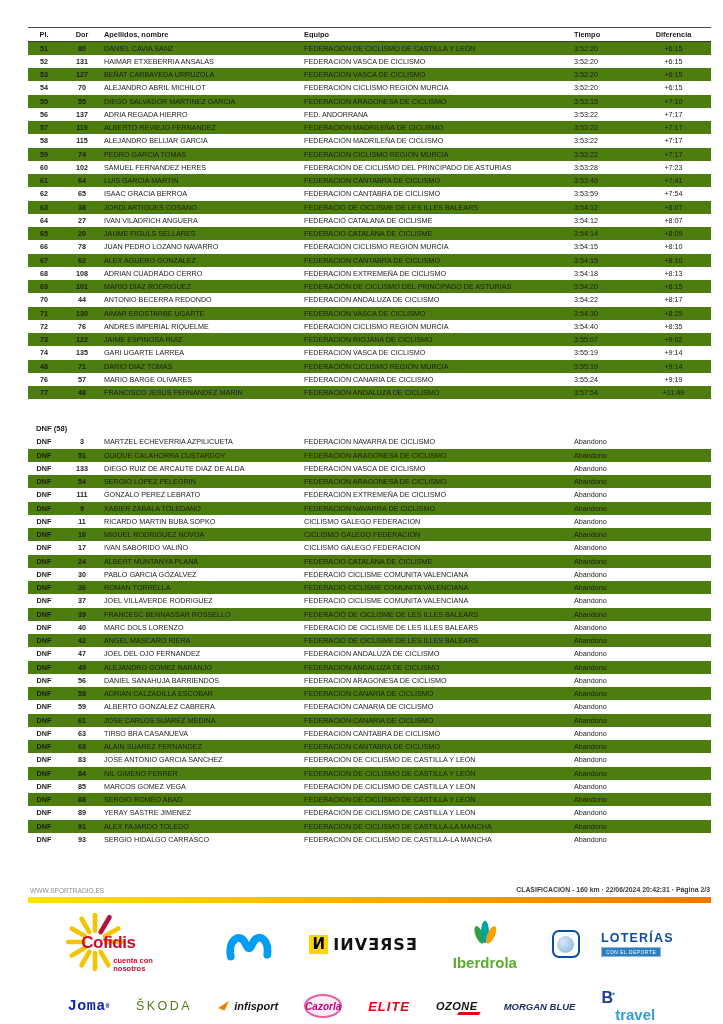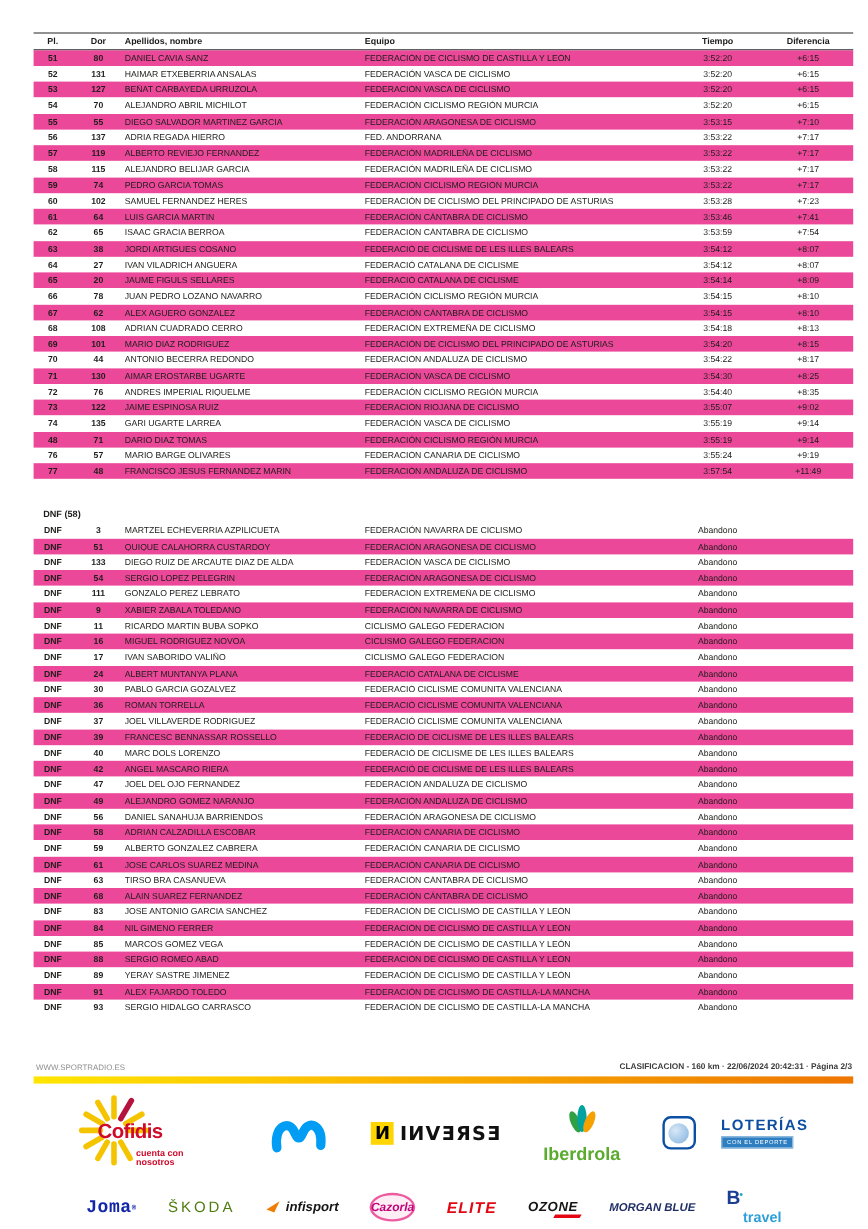--- a/index.html
+++ b/index.html
@@ -5,26 +5,26 @@
   html,body { margin:0; padding:0; background:#fff; }
   .page { position:relative; width:723px; height:1024px; background:#ffffff; overflow:hidden;
           font-family:"Liberation Sans", sans-serif; color:#1d1d1b; }
 
   
   .results { position:absolute; left:28px; top:27px; width:683px; font-size:7.2px; line-height:1; }
   .thead { display:flex; align-items:center; height:12.5px;
            border-top:1px solid #4a4a4a; border-bottom:1.5px solid #3a3a3a;
            font-weight:bold; font-size:7.4px; }
   .trow { display:flex; align-items:center; height:13.26px; }
-  .trow.shaded { background:#ec4899; }
+  .trow.shaded { background:#4d7c0f; }
   .col-pl   { width:32px;  text-align:center; font-weight:bold; flex:0 0 auto; }
   .col-dor  { width:44px;  text-align:center; font-weight:bold; flex:0 0 auto; }
   .col-name { width:200px; text-align:left;  flex:0 0 auto; white-space:nowrap; overflow:hidden; }
   .col-team { width:270px; text-align:left;  flex:0 0 auto; white-space:nowrap; overflow:hidden; }
-  .col-time { width:48px;  text-align:center; flex:0 0 auto; }
+  .col-time { width:48px;  text-align:left; flex:0 0 auto; }
   .col-diff { flex:1; text-align:center; padding-left:14px; box-sizing:border-box; }
   .thead .col-pl, .thead .col-dor { font-weight:bold; }
   .dnf-label { margin-top:23px; height:13px; display:flex; align-items:center;
                font-weight:bold; font-size:7.6px; padding-left:8px; }
 
   
   .footer-left  { position:absolute; left:30px;  top:887px; font-size:6.6px; color:#8f8f8f; }
   .footer-right { position:absolute; right:13px; top:886px; font-size:6.9px; font-weight:bold; color:#3c3c3c; }
   .footer-bar   { position:absolute; left:28px; right:12px; top:897px; height:5.5px;
                   background:linear-gradient(90deg,#ffe600 0%,#fdc500 30%,#f49b00 65%,#ee7601 100%); }
@@ -72,21 +72,21 @@
   .caz-text { color:#c2007b; font-size:10px; font-style:italic; font-weight:bold; }
   .elite    { color:#e30613; font-style:italic; font-weight:bold; font-size:13px; letter-spacing:1px; }
   .ozone    { position:relative; }
   .oz-text  { color:#141414; font-weight:bold; font-style:italic; font-size:11px; letter-spacing:0.5px; }
   .oz-red   { position:absolute; right:-2px; bottom:-2px; width:22px; height:2.5px;
               background:#e30613; transform:skewX(-30deg); }
   .morganblue { color:#202e66; font-weight:bold; font-style:italic; font-size:9.5px; }
   .btravel  { align-items:flex-start; }
   .bt-b     { color:#1b3e93; font-weight:bold; font-size:16px; line-height:1; }
   .bt-dot   { color:#18a5b8; font-size:9px; line-height:1; margin-left:-1px; }
-  .bt-rest  { color:#2f9fd8; font-size:12px; font-weight:bold; margin-top:16px; }
+  .bt-rest  { color:#2f9fd8; font-size:15px; font-weight:bold; margin-top:16px; }
 </style>
 </head>
 <body>
 
 <div class="page">
 
   <div class="results">
     <div class="thead">
       <div class="col-pl">Pl.</div>
       <div class="col-dor">Dor</div>

